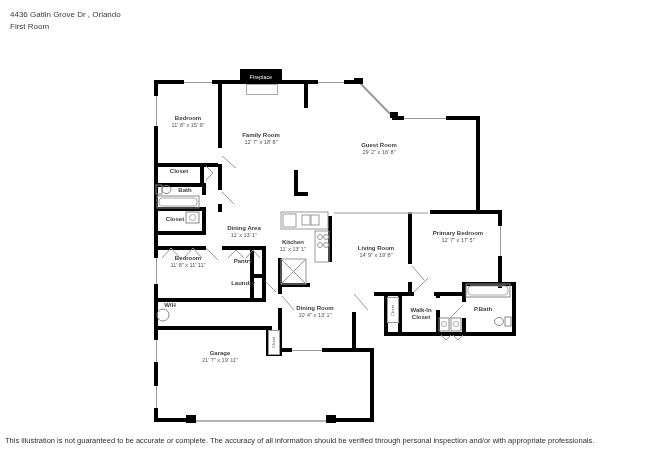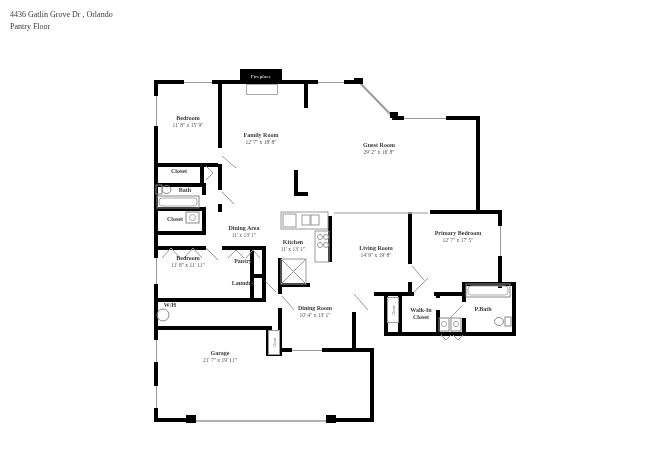--- a/index.html
+++ b/index.html
@@ -1,17 +1,17 @@
 <!DOCTYPE html>
 <html><head>
 <meta charset="utf-8">
 <style>
   html,body{margin:0;padding:0;background:#fff;}
   #screen{position:relative;width:650px;height:460px;background:#fff;overflow:hidden;
-          font-family:Liberation Serif, serif;}
+          font-family:Liberation Sans, sans-serif;}
   .hdr{position:absolute;left:10px;color:#3a3a3a;font-size:8px;line-height:10px;}
   .wall{position:absolute;background:#000;}
   .win{position:absolute;background:#fff;display:flex;align-items:center;justify-content:center;}
   .win-h::after{content:"";display:block;width:100%;height:1px;background:#9a9a9a;}
   .win-v::after{content:"";display:block;height:100%;width:1px;background:#9a9a9a;}
   .gap{position:absolute;background:#fff;}
   .label{position:absolute;transform:translate(-50%,-50%);text-align:center;color:#3d3d3d;
          line-height:1.2;white-space:nowrap;}
   .label .nm{display:block;font-weight:bold;font-size:6px;}
   .label .dm{display:block;font-size:5.5px;color:#555;}
@@ -25,21 +25,21 @@
   .hearth{position:absolute;left:246px;top:84px;width:30px;height:9px;border:1px solid #aaa;background:#fff;}
   svg.lines{position:absolute;left:0;top:0;pointer-events:none;}
   .ftr{position:absolute;left:5px;color:#2e2e2e;font-size:7.5px;line-height:9px;}
 </style>
 </head>
 <body>
 
 <div id="screen">
 
   <div class="hdr" style="top:10px;">4436 Gatlin Grove Dr , Orlando</div>
-  <div class="hdr" style="top:22px;">Pantry Floor</div>
+  <div class="hdr" style="top:22px;">First Room</div>
 
   <div class="wall" style="left:154px;top:80px;width:90px;height:4px"></div>
   <div class="wall" style="left:282px;top:80px;width:26px;height:4px"></div>
   <div class="wall" style="left:304px;top:80px;width:4px;height:28px"></div>
   <div class="wall" style="left:304px;top:80px;width:58px;height:4px"></div>
   <div class="wall" style="left:392px;top:116px;width:88px;height:4px"></div>
   <div class="wall" style="left:476px;top:116px;width:4px;height:98px"></div>
   <div class="wall" style="left:476px;top:210px;width:26px;height:4px"></div>
   <div class="wall" style="left:498px;top:210px;width:4px;height:78px"></div>
   <div class="wall" style="left:154px;top:80px;width:4px;height:342px"></div>
@@ -230,14 +230,15 @@
     <span class="nm">Garage</span>
     <span class="dm">21' 7" x 19' 11"</span>
   </div>
   <div class="vbox" style="left:268px;top:330px;width:10px;height:23px">
     <span>Closet</span>
   </div>
   <div class="vbox" style="left:387px;top:297px;width:10px;height:24px">
     <span>Closet</span>
   </div>
 
+  <div class="ftr" style="top:436px;">This illustration is not guaranteed to be accurate or complete. The accuracy of all information should be verified through personal inspection and/or with appropriate professionals.</div>
 
 </div>
 
 </body></html>

